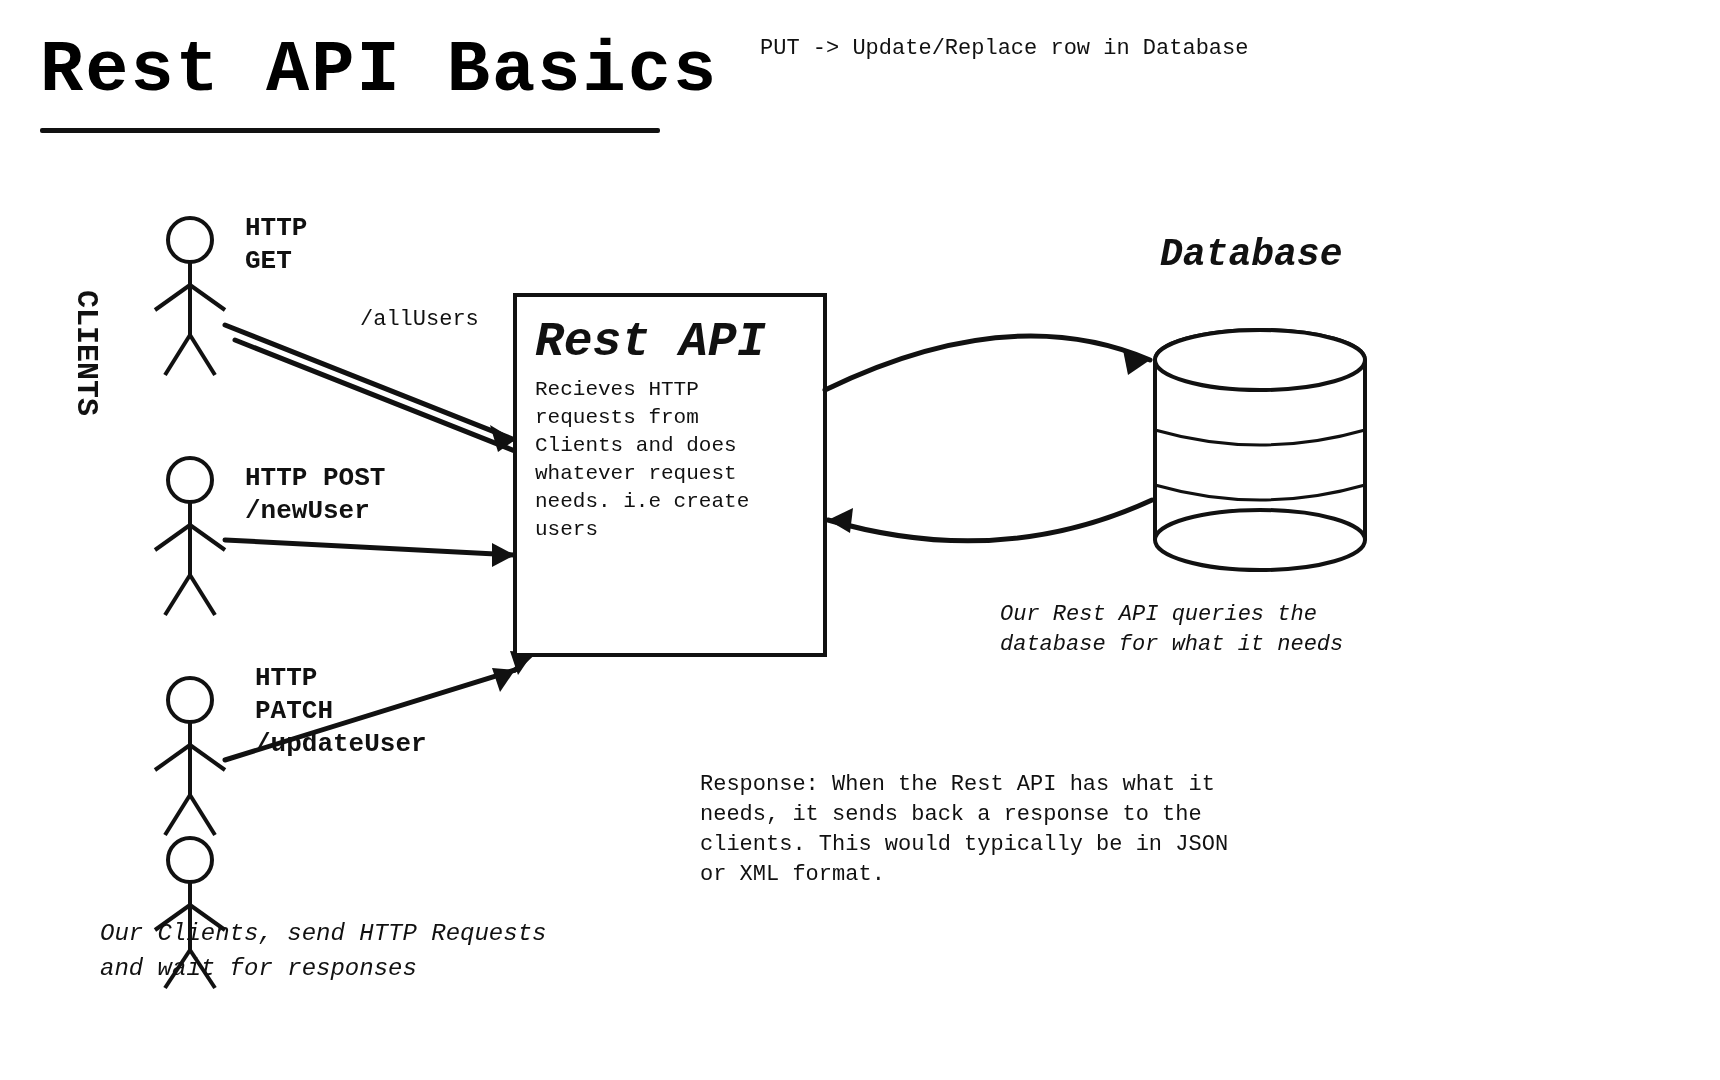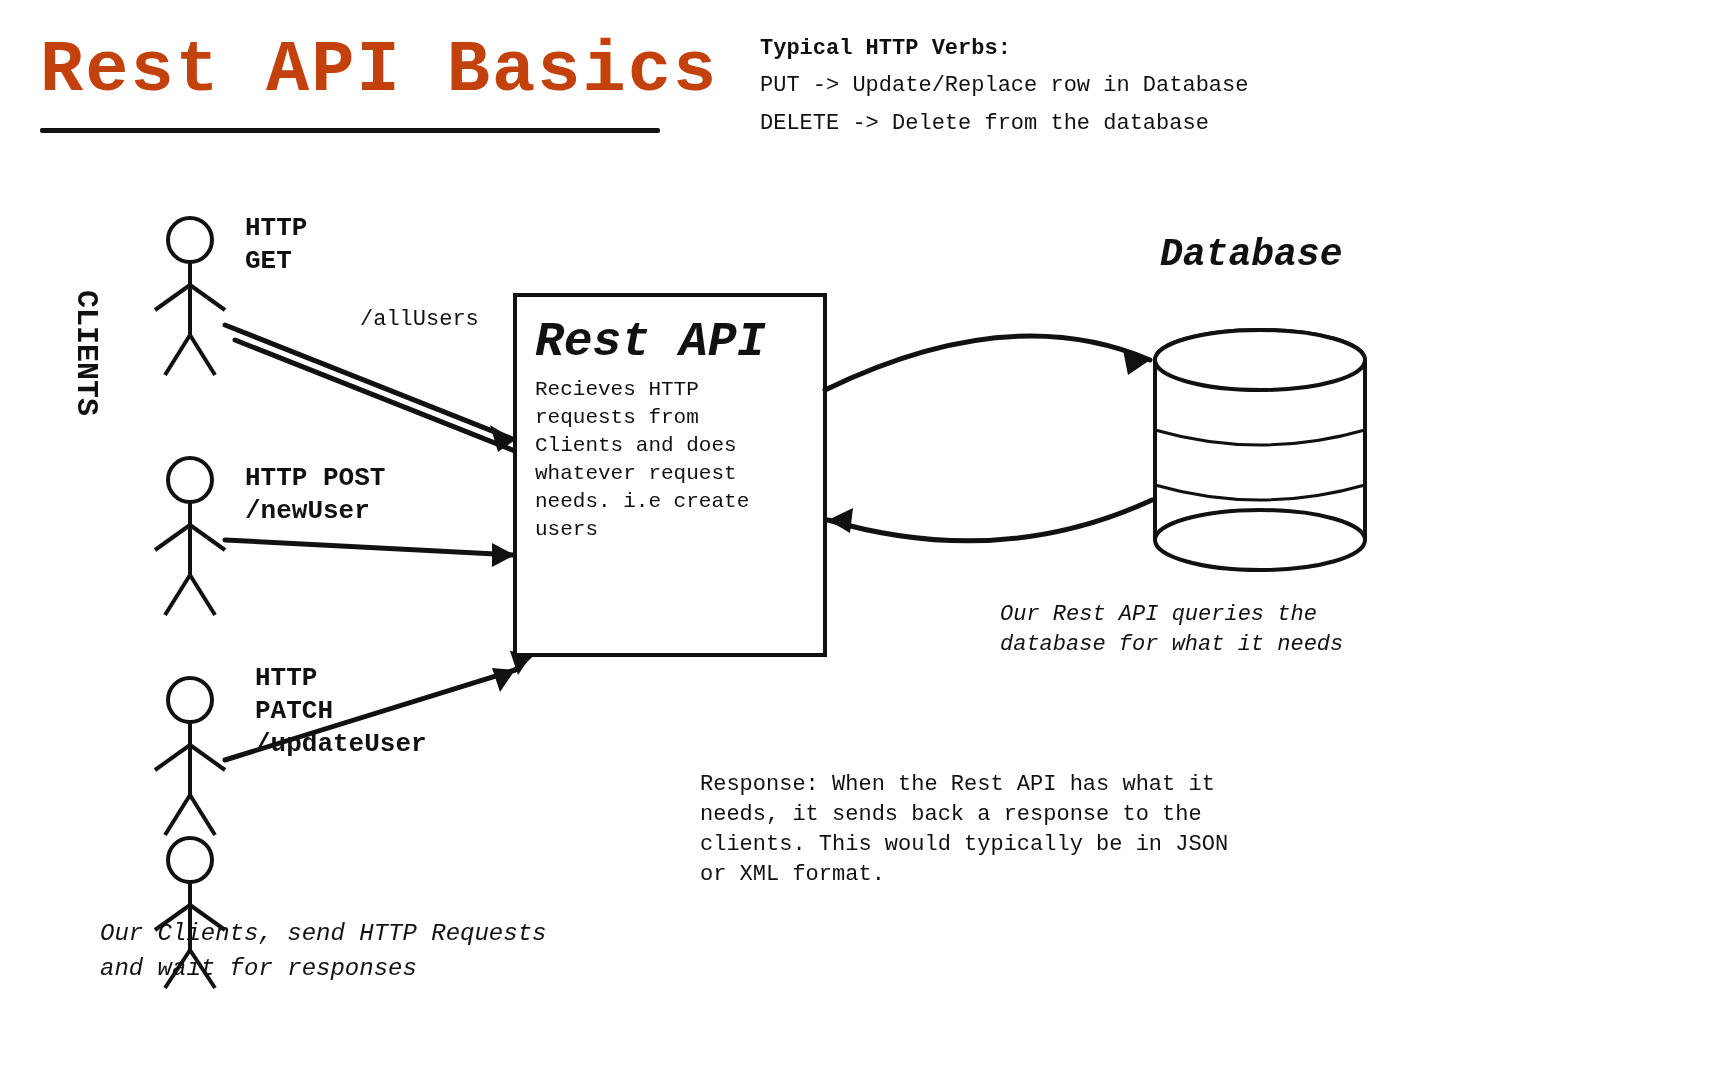--- a/index.html
+++ b/index.html
@@ -21,21 +21,21 @@
 
     
     .title {
       position: absolute;
       top: 30px;
       left: 40px;
       font-size: 72px;
       font-weight: 900;
       font-family: 'Courier New', Courier, monospace;
       letter-spacing: 2px;
-      color: #c2410c;
+      color: #000000;
     }
 
     .title-underline {
       position: absolute;
       top: 128px;
       left: 40px;
       width: 620px;
       height: 5px;
       background: #111;
       border-radius: 2px;
@@ -63,23 +63,21 @@
   </style>
 </head>
 <body>
 
 <div class="page">
 
   <div class="title">Rest API Basics</div>
   <div class="title-underline"></div>
 
   <div class="http-verbs">
-    <div style="font-weight:bold;">Typical HTTP Verbs:</div>
     <div>PUT -&gt; Update/Replace row in Database</div>
-    <div>DELETE -&gt; Delete from the database</div>
   </div>
 
   <svg class="diagram-svg" viewBox="0 0 1600 860" xmlns="http://www.w3.org/2000/svg">
 
     <text x="18" y="150" font-family="Courier New, monospace" font-size="30" font-weight="bold" fill="#111" transform="rotate(90, 18, 150)" text-anchor="start">CLIENTS</text>
 
     <circle cx="130" cy="100" r="22" stroke="#111" stroke-width="4" fill="none"></circle>
 
     <line x1="130" y1="122" x2="130" y2="195" stroke="#111" stroke-width="4"></line>
 

